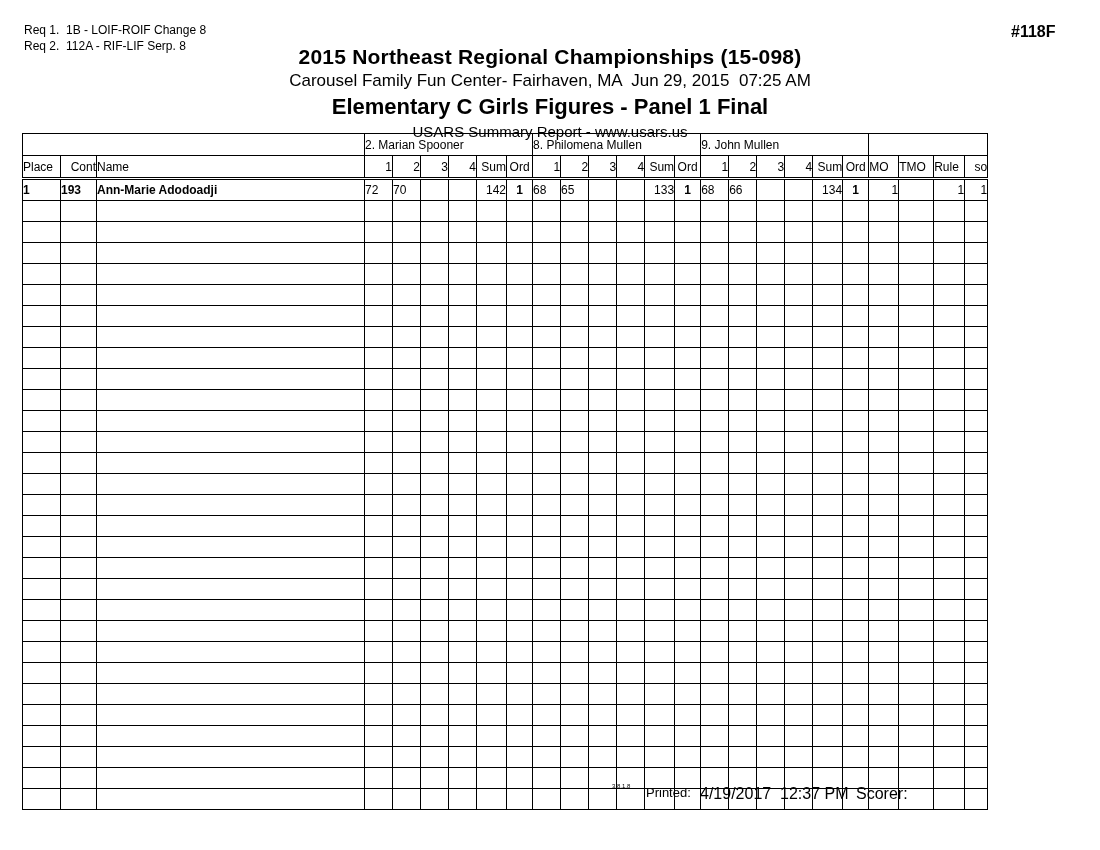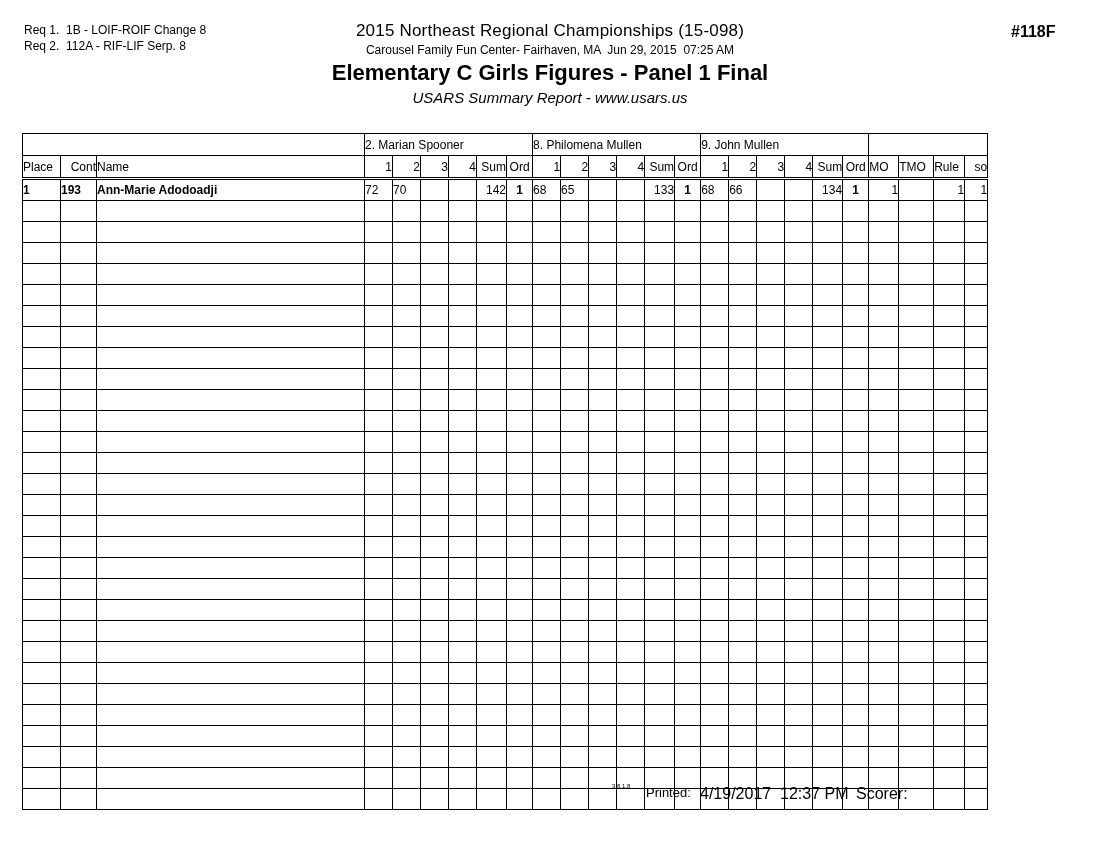--- a/index.html
+++ b/index.html
@@ -3,24 +3,24 @@
 <meta charset="utf-8">
 <style>
   html,body { margin:0; padding:0; background:#fff; }
   body { width:1100px; height:850px; position:relative; overflow:hidden;
          font-family:"Liberation Sans", sans-serif; color:#000; }
 
   .req-block { position:absolute; left:24px; top:22px; font-size:12px;
                line-height:16px; white-space:pre; }
 
   .center-head { position:absolute; left:0; top:21px; width:1100px; text-align:center; }
-  .title-main  { font-size:17px; font-weight:normal; letter-spacing:0.2px; }
-  .venue-line  { font-size:12px; margin-top:2px; white-space:pre; }
+  .title-main  { font-size:21px; font-weight:bold; letter-spacing:0.2px;margin-top:24px; }
+  .venue-line  { font-size:17px; margin-top:2px; white-space:pre; }
   .event-title { font-size:22px; font-weight:bold; margin-top:3px; }
-  .report-line { font-size:15px; margin-top:3px;font-style:italic; }
+  .report-line { font-size:15px; margin-top:3px; }
 
   .event-no { position:absolute; left:963px; top:23px; font-size:16px; font-weight:bold;margin-left:48px; }
 
   table.score { position:absolute; left:22px; top:133px; width:922px;
                 border-collapse:collapse; table-layout:fixed; }
   table.score td { border:1px solid #000; font-size:12px; padding:0;
                    height:20px; line-height:20px; overflow:hidden;
                    white-space:nowrap; }
   tr.judge-row td { height:21px; }
   tr.head-row  td { height:21px; border-bottom:3px double #000; }

